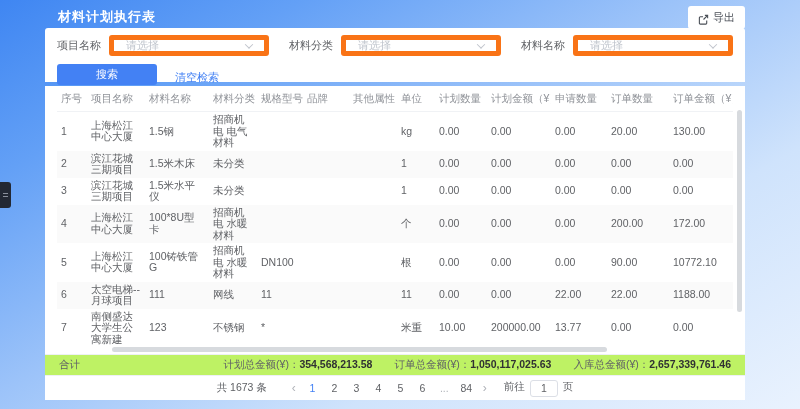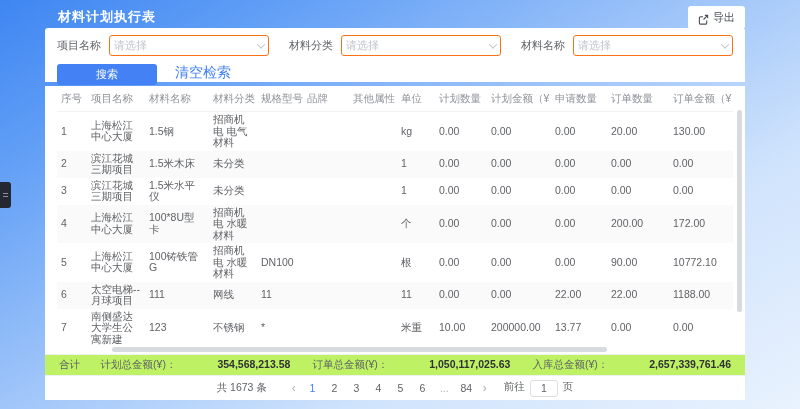--- a/index.html
+++ b/index.html
@@ -16,46 +16,46 @@
   .export-btn svg { display:block; }
   
   .drawer-handle { position:absolute; left:0; top:182px; width:11px; height:26px; background:#232833;
     border-radius:0 3px 3px 0; display:flex; flex-direction:column; align-items:center; justify-content:center; gap:2px; cursor:pointer; }
   .drawer-handle i { display:block; width:5px; height:1px; background:#8a8f9a; }
   
   .filter-card { position:absolute; left:45px; top:28px; width:700px; height:54px; background:#fff; border-radius:3px 3px 0 0; padding:7px 12px 0; }
   .filter-row { display:flex; gap:20px; }
   .fgroup { flex:1; display:flex; align-items:center; }
   .flabel { color:#606266; font-size:11px; margin-right:8px; white-space:nowrap; }
-  .select { flex:1; height:21px; border:1px solid #f97316; border-radius:3px; background:#fff;
-    display:flex; align-items:center; justify-content:space-between; padding:0 4px; cursor:pointer; }
+  .select { flex:1; height:21px; border:5px solid #f97316; border-radius:3px; background:#fff;
+    display:flex; align-items:center; justify-content:space-between; padding:0 12px; cursor:pointer; }
   .placeholder { color:#bfc4cc; font-size:11px; }
   .chev { width:6px; height:6px; border-right:1px solid #c0c4cc; border-bottom:1px solid #c0c4cc; transform:rotate(45deg) translate(-1px,-1px); }
-  .action-row { margin-top:8px; display:flex; align-items:flex-start; }
+  .action-row { margin-top:8px; display:flex; align-items:flex-end; }
   .search-btn { width:100px; height:21px; background:#4381f4; color:#fff; border:none; border-radius:3px; font-size:11px; cursor:pointer; }
-  .clear-link { margin-left:18px; background:none; border:none; color:#4381f4; font-size:14px; cursor:pointer; }
+  .clear-link { margin-left:18px; background:none; border:none; color:#4381f4; font-size:11px; cursor:pointer; }
   
   .table-card { position:absolute; left:45px; top:86px; width:700px; height:314px; background:#fff; border-radius:0 0 3px 3px;
     display:flex; flex-direction:column; }
   .tablewrap { flex:1; overflow:hidden; padding:0 12px; position:relative; }
   table { width:676px; border-collapse:collapse; table-layout:fixed; }
   th { color:#909399; font-weight:400; font-size:10.5px; text-align:left; padding:6px 4px 5px; border-bottom:1px solid #f0f2f5; white-space:nowrap; overflow:hidden; }
   td { color:#606266; font-size:10.5px; padding:2px 4px; line-height:11.5px; word-break:break-all; }
   tbody tr { height:26px; }
   tbody tr:nth-child(even) td { background:#fafafa; }
   .vscroll-thumb { position:absolute; right:3px; top:24px; width:5px; height:202px; background:#d7dade; border-radius:3px; }
   .hscroll { height:8px; margin:0 12px; position:relative; flex:none; }
   .hscroll-thumb { position:absolute; left:55px; top:1px; width:495px; height:5px; background:#d7dade; border-radius:3px; }
   
   .summary { flex:none; height:22px; display:flex; align-items:center; padding:0 14px; background:#bef264;
     border-top:1px solid #eef0f4; border-bottom:1px solid #eef0f4; font-size:10.5px; }
   .summary-totals { margin-left:auto; display:flex; gap:22px; }
   .summary-item { white-space:nowrap; }
   .summary-label { color:#606266; }
-  .summary-value { color:#303133; font-weight:bold;margin-left:41px; }
+  .summary-value { color:#303133; font-weight:bold; }
   
   .pagination { flex:none; height:24px; display:flex; align-items:center; justify-content:center; gap:7px; font-size:10.5px; color:#606266; background:#fff; }
   .pg-total { margin-right:16px; }
   .pg-arrow { color:#b0b3b9; cursor:pointer; font-size:12px; line-height:1; padding:0 2px; }
   .page { min-width:15px; text-align:center; cursor:pointer; }
   .page.active { color:#4381f4; }
   .page.ellipsis { color:#b0b3b9; cursor:default; }
   .goto { display:flex; gap:5px; margin-left:8px; }
   .goto-input { width:28px; height:17px; border:1px solid #dcdfe6; border-radius:3px; text-align:center; font-size:10.5px; color:#606266; }
 </style>

